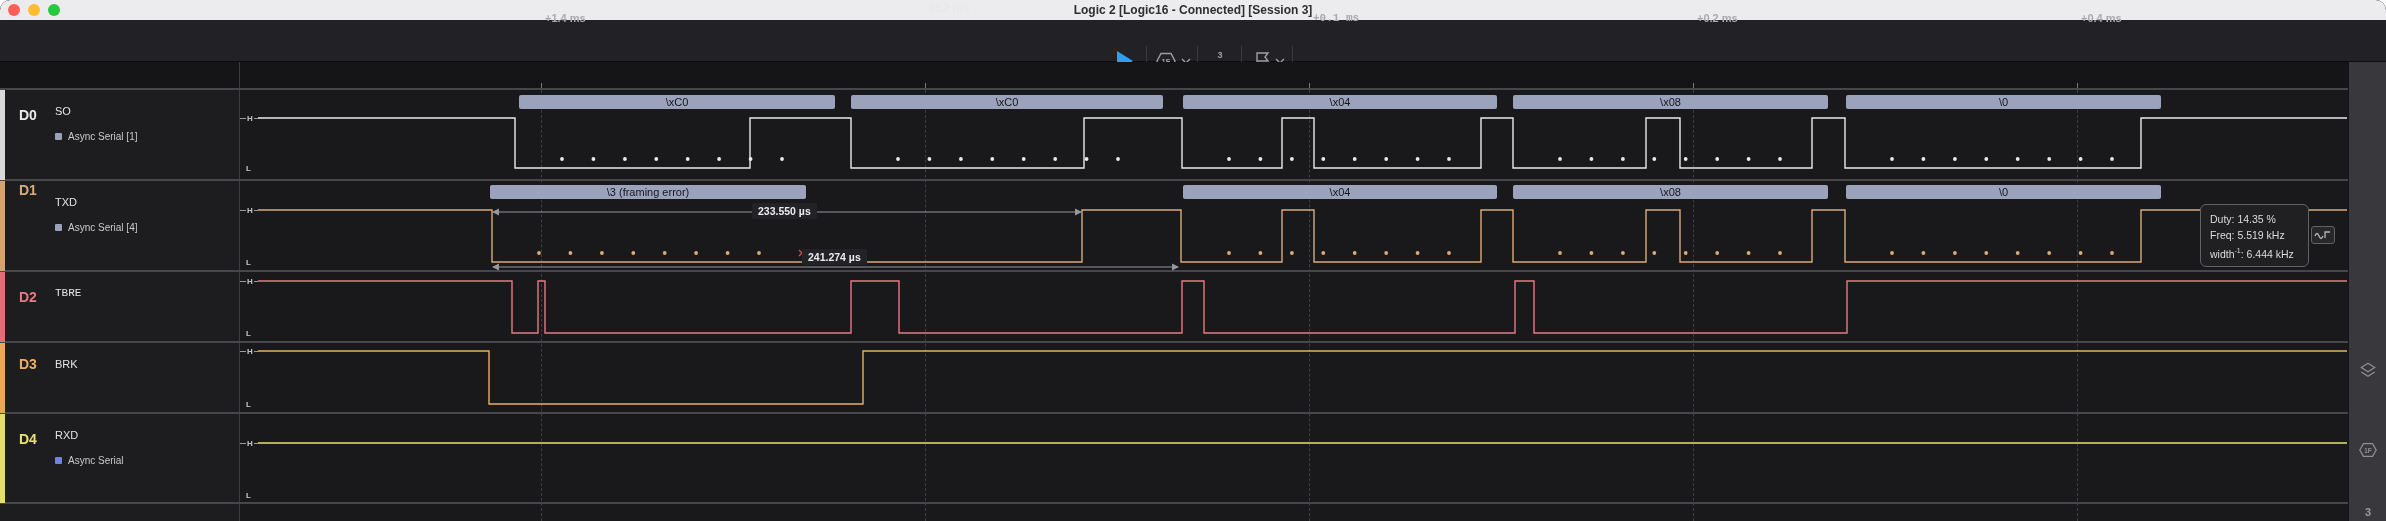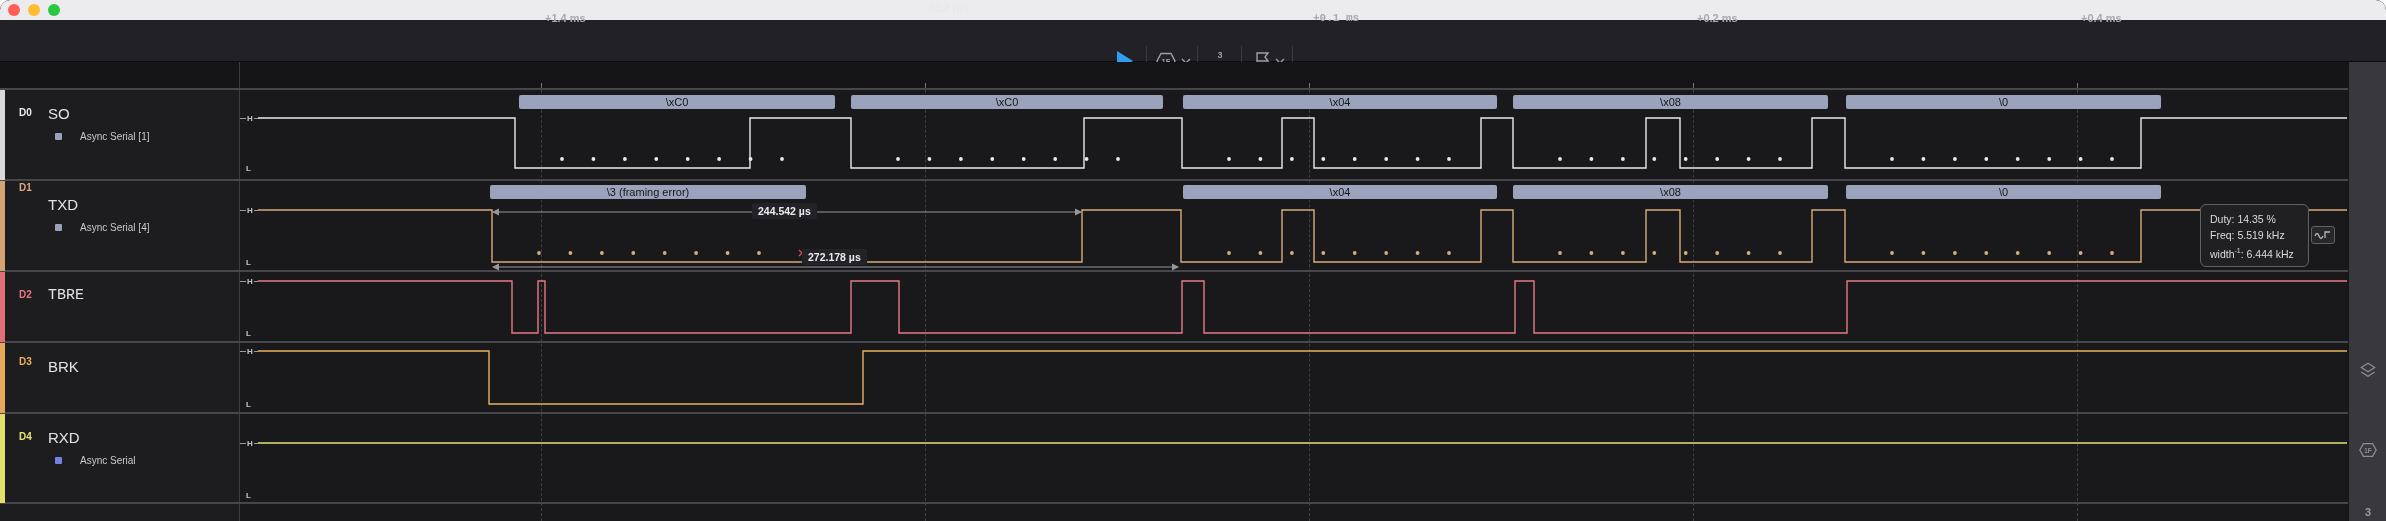--- a/index.html
+++ b/index.html
@@ -15,23 +15,23 @@
   .timeline{position:absolute;left:0;top:62px;width:2386px;height:27px;background:#151517;}
   .tl-major{position:absolute;top:1px;font-size:12px;font-weight:700;color:#e8e8e8;white-space:nowrap;}
   .tl-minor{position:absolute;top:12px;font-size:11px;font-weight:600;color:#a9a9ad;white-space:nowrap;}
   .tick{position:absolute;width:1px;height:6px;top:83px;background:#77777b;}
   .labelcol{position:absolute;left:0;top:89px;width:239px;height:432px;background:#1d1d20;}
   .wavebg{position:absolute;left:239px;top:89px;width:2109px;height:432px;background:#19191c;}
   .colborder{position:absolute;left:239px;top:62px;width:1px;height:459px;background:#3c3c41;z-index:2;}
   .grid{position:absolute;top:90px;height:431px;width:0;border-left:1px dashed #3e3e43;z-index:1;}
   .sep{position:absolute;left:0;width:2348px;height:2px;background:#46464b;z-index:2;}
   .strip{position:absolute;left:0;width:5px;z-index:2;}
-  .chid{position:absolute;left:19px;font-size:10px;font-weight:600;z-index:2;}
-  .chname{position:absolute;left:48px;font-size:15px;color:#e3e3e5;z-index:2;}
-  .anlz{position:absolute;left:55px;z-index:2;display:flex;align-items:center;gap:18px;}
+  .chid{position:absolute;left:19px;font-size:14px;font-weight:600;z-index:2;}
+  .chname{position:absolute;left:55px;font-size:11px;color:#e3e3e5;z-index:2;}
+  .anlz{position:absolute;left:55px;z-index:2;display:flex;align-items:center;gap:6px;}
   .anlz .sq{width:7px;height:7px;border-radius:1px;}
   .anlz .txt{font-size:10px;color:#c9c9cc;}
   .lvl{position:absolute;font-size:8px;font-weight:700;color:#c6c6c9;z-index:3;}
   .hdash{position:absolute;height:1px;background:#9b9b9f;z-index:3;}
   .frame{position:absolute;height:14px;border-radius:2px;background:#9aa3bb;color:#15161a;font-size:11px;
          line-height:14px;text-align:center;overflow:hidden;white-space:nowrap;z-index:3;}
   svg.overlay{position:absolute;left:0;top:0;z-index:4;pointer-events:none;}
   .chip{position:absolute;background:#232327;color:#ececee;font-size:10.5px;font-weight:700;
         padding:2px 6px;border-radius:2px;white-space:nowrap;z-index:5;}
   .tooltip{position:absolute;left:2200px;top:204px;width:109px;height:63px;background:#202023;
@@ -46,20 +46,21 @@
 </style>
 </head>
 <body>
 
 <div class="app">
 
   <div class="titlebar">
     <div class="tl" style="left: 8px; background: rgb(255, 95, 87);"></div>
     <div class="tl" style="left: 28px; background: rgb(254, 188, 46);"></div>
     <div class="tl" style="left: 48px; background: rgb(40, 200, 64);"></div>
+    <div class="title">Logic 2 [Logic16 - Connected] [Session 3]</div>
   </div>
 
   <div class="toolbar">
     <div class="tbtn" style="left:1106px;width:34px">
       <svg width="30" height="30" viewBox="0 0 30 30">
         <polygon points="9,5 25,15 9,25" fill="#2f9ff5"></polygon>
       </svg>
     </div>
     <div class="tsep" style="left:1146px"></div>
     <div class="tbtn" style="left:1152px;width:42px">
@@ -252,22 +253,22 @@
       <path d="M258 351 L489 351 L489 404 L863 404 L863 351 L2347 351" fill="none" stroke="#eab05f" stroke-width="1.4"></path>
       <path d="M258 443 L2347 443" fill="none" stroke="#e8e273" stroke-width="1.4"></path>
       <line x1="493" y1="212" x2="1081" y2="212" stroke="#98989c" stroke-width="1"></line>
       <polygon points="492,212 499,208.5 499,215.5" fill="#98989c"></polygon>
       <polygon points="1082,212 1075,208.5 1075,215.5" fill="#98989c"></polygon>
       <line x1="493" y1="267" x2="1178" y2="267" stroke="#98989c" stroke-width="1"></line>
       <polygon points="492,267 499,263.5 499,270.5" fill="#98989c"></polygon>
       <polygon points="1179,267 1172,263.5 1172,270.5" fill="#98989c"></polygon>
     </svg>
 
-  <div class="chip" id="chip0" style="left: 752px; top: 203px;">244.542 µs</div>
-  <div class="chip" id="chip1" style="left: 802px; top: 249px;">272.178 µs</div>
+  <div class="chip" id="chip0" style="left: 752px; top: 203px;">233.550 µs</div>
+  <div class="chip" id="chip1" style="left: 802px; top: 249px;">241.274 µs</div>
 
   <div class="tooltip">
     <div>Duty: 14.35 %</div>
     <div>Freq: 5.519 kHz</div>
     <div><span>width</span><sup>-1</sup><span>: 6.444 kHz</span></div>
   </div>
   <div class="minibtn">
     <svg width="18" height="12" viewBox="0 0 18 12">
       <path d="M1,7 q2,-5 4,0 q2,5 4,0 M11,9 v-6 h5" fill="none" stroke="#b8b8bc" stroke-width="1.3"></path>
     </svg>

